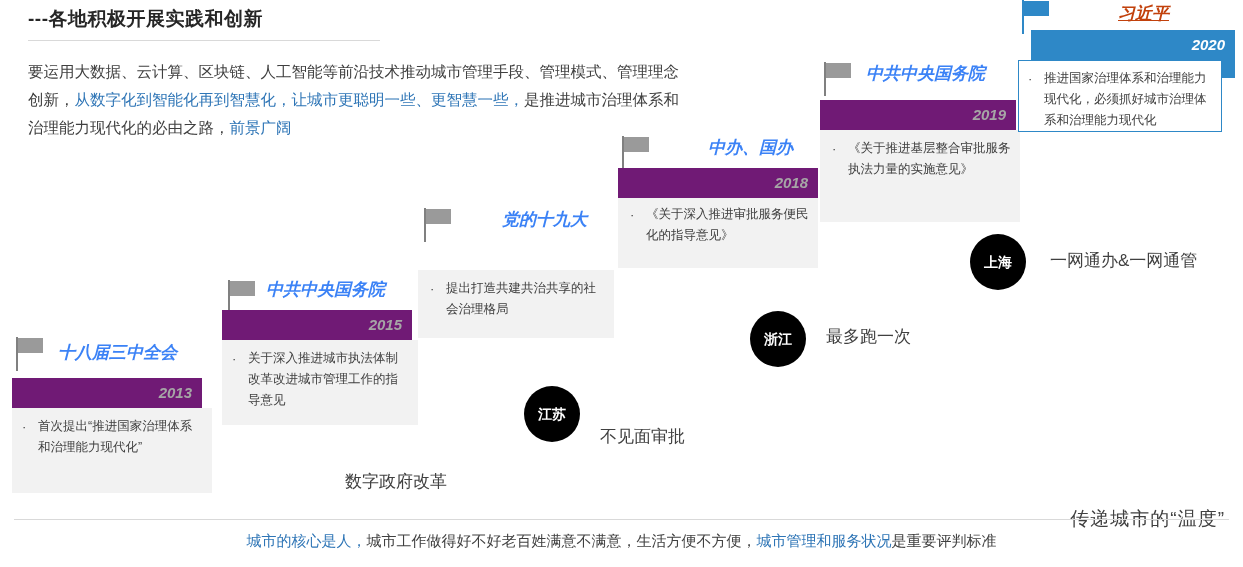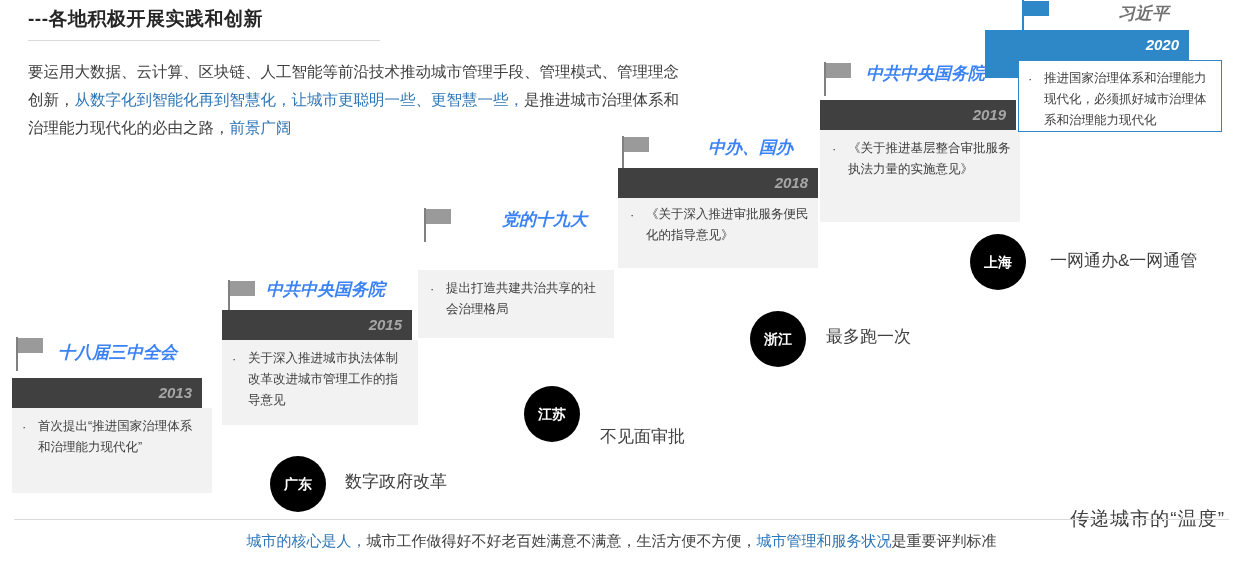--- a/index.html
+++ b/index.html
@@ -79,25 +79,25 @@
   .flag.blue .pole { background: #2e88c7; }
 
   .step-title {
     position: absolute;
     font-size: 17px;
     font-weight: bold;
     font-style: italic;
     color: #3b82f6;
     white-space: nowrap;
   }
-  .step-title.blue { color: #737373; }
+  .step-title.blue { color: #c2410c; text-decoration: underline; }
 
   .year-band {
     position: absolute;
-    background: #404040;
+    background: #701a75;
     color: #a6a6a6;
     font-size: 15px;
     font-style: italic;
     font-weight: bold;
     text-align: right;
     padding: 6px 10px 6px 0;
     box-sizing: border-box;
   }
   .year-band.blue {
     background: #2e88c7;
@@ -264,29 +264,28 @@
       <span class="txt">《关于推进基层整合审批服务执法力量的实施意见》</span>
     </div>
   </div>
 
   <div class="step">
     <div class="flag blue" style="left:1022px; top:0px;">
       <div class="pole"></div>
         <div class="cloth"></div>
     </div>
     <div class="step-title blue" style="left:1118px; top:2px;">习近平</div>
-    <div class="year-band blue" style="left:985px; top:30px; width:204px; height:48px;">2020</div>
+    <div class="year-band blue" style="left:1031px; top:30px; width:204px; height:48px;">2020</div>
     <div class="detail-band blue" style="left:1018px; top:60px; width:204px; height:72px;"></div>
     <div class="detail-text" style="left:1028px; top:68px; width:188px;">
       <span class="bullet">·</span>
       <span class="txt">推进国家治理体系和治理能力现代化，必须抓好城市治理体系和治理能力现代化</span>
     </div>
   </div>
 
-  <div class="province" style="left:270px; top:456px;">广东</div>
   <div class="province-label" style="left:345px; top:470px;">数字政府改革</div>
 
   <div class="province" style="left:524px; top:386px;">江苏</div>
   <div class="province-label" style="left:600px; top:425px;">不见面审批</div>
 
   <div class="province" style="left:750px; top:311px;">浙江</div>
   <div class="province-label" style="left:826px; top:325px;">最多跑一次</div>
 
   <div class="province" style="left:970px; top:234px;">上海</div>
   <div class="province-label" style="left:1050px; top:249px;">一网通办&amp;一网通管</div>

